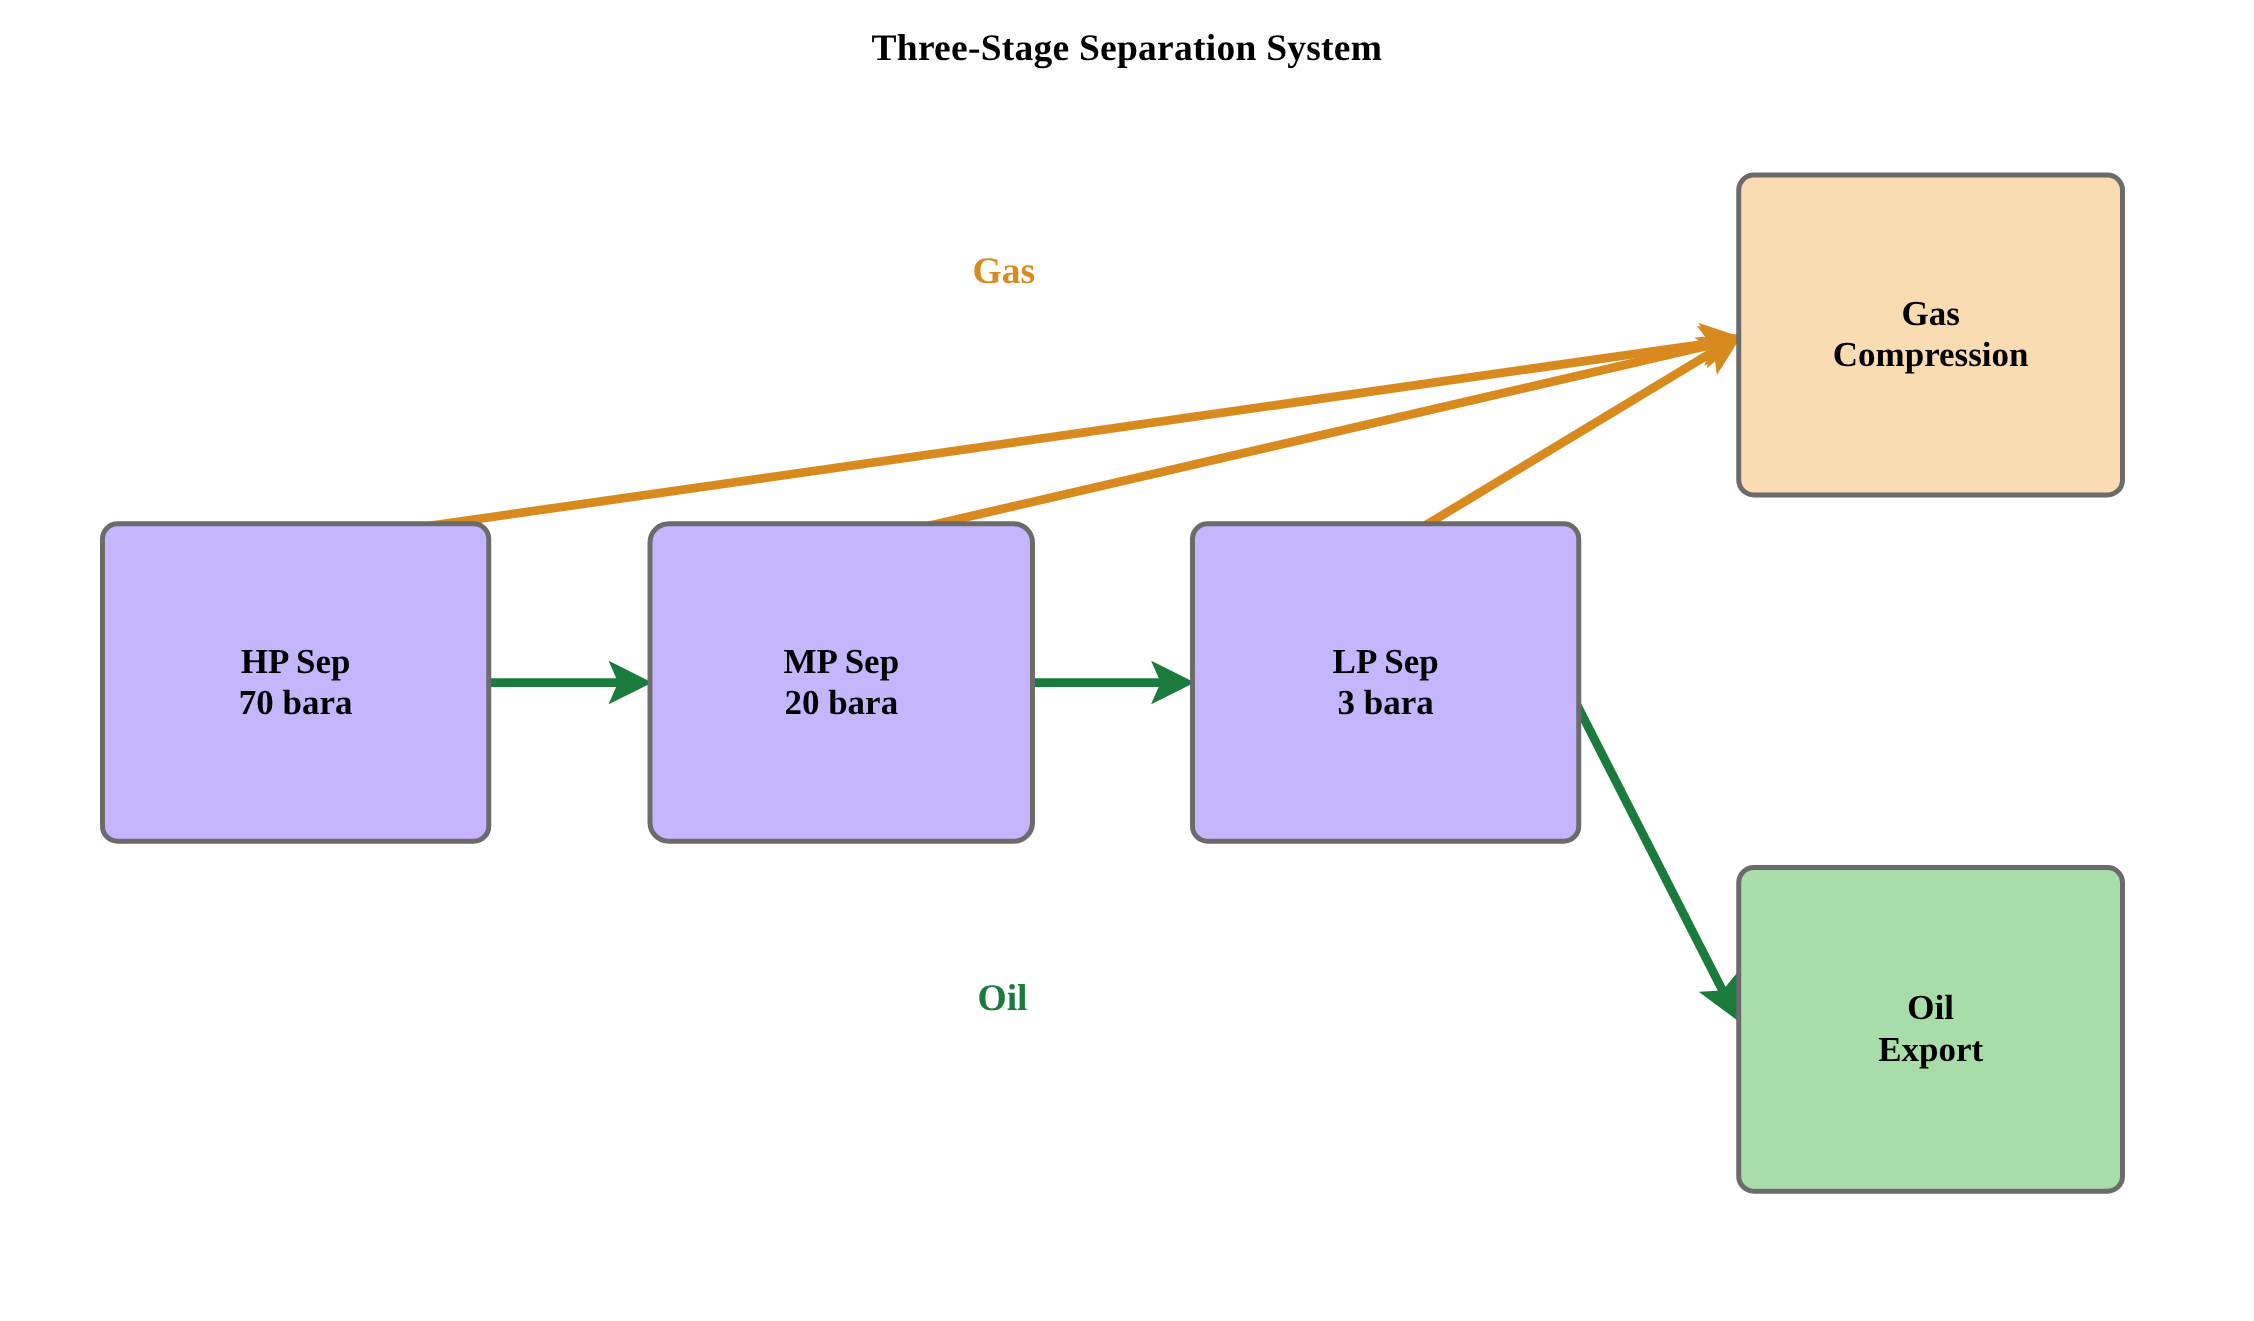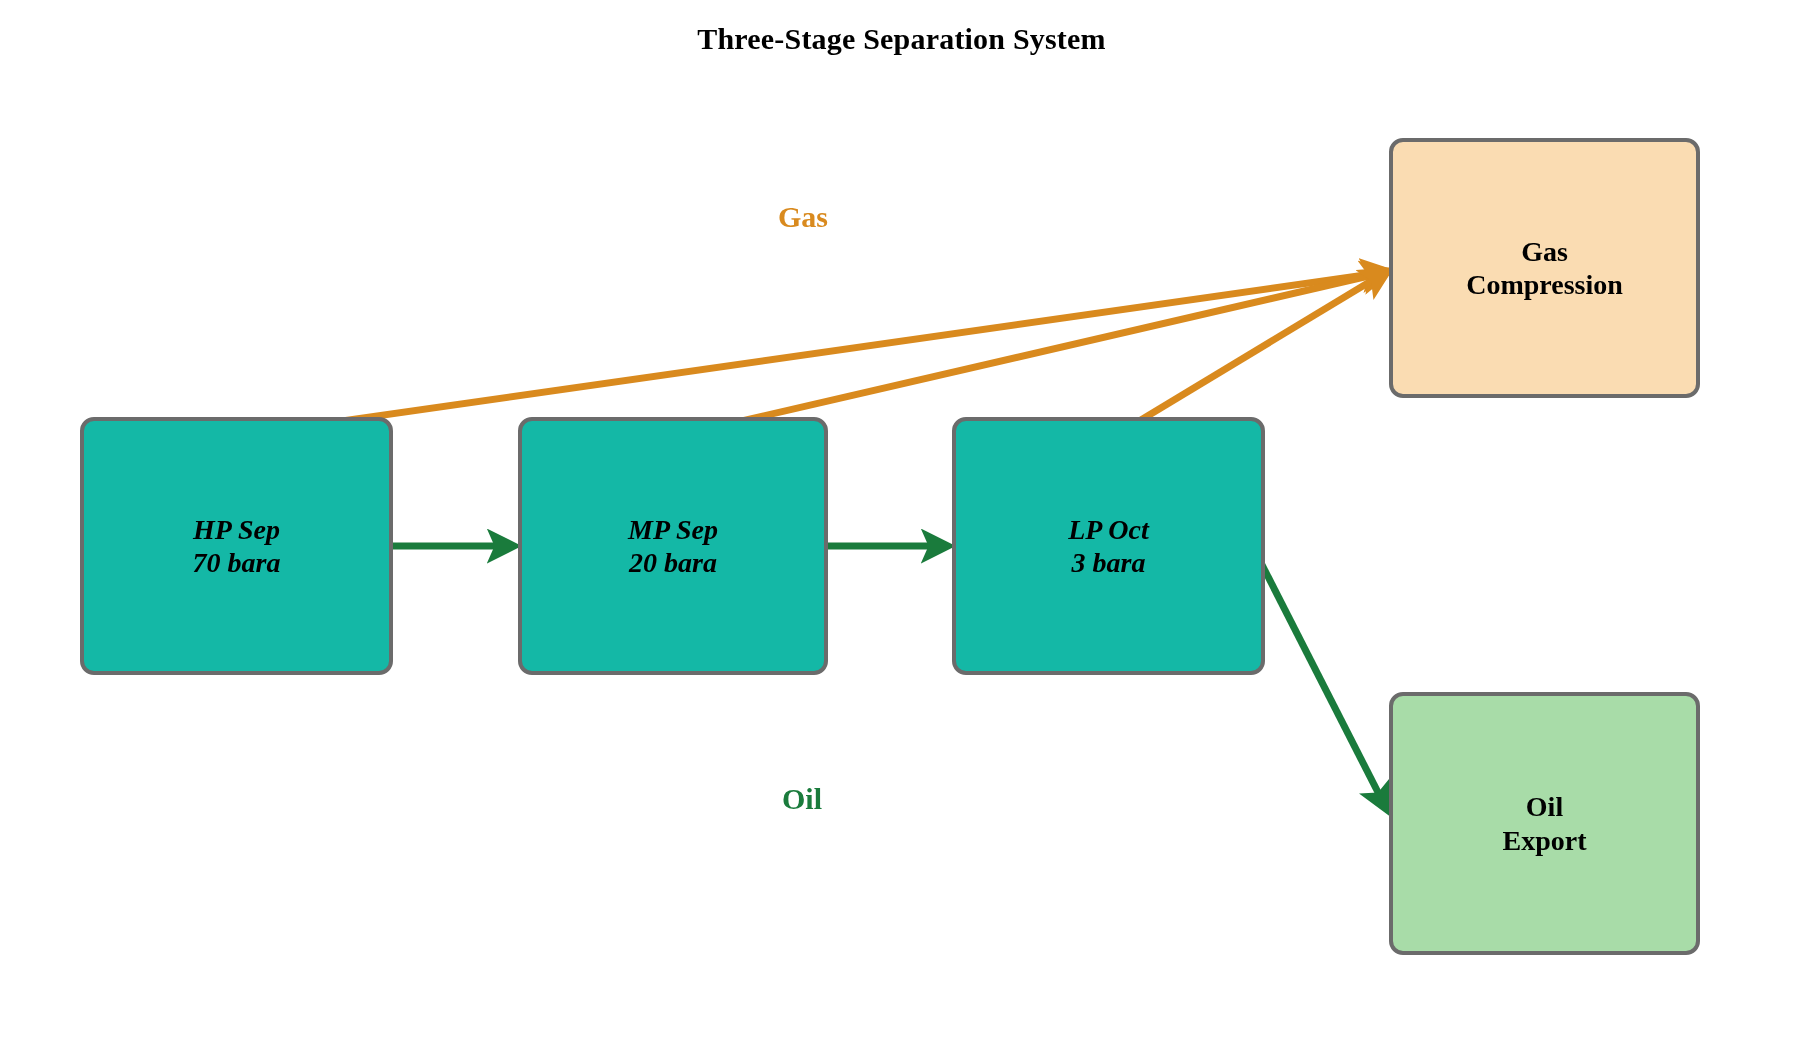--- a/index.html
+++ b/index.html
@@ -45,22 +45,21 @@
     align-items: center;
     justify-content: center;
     text-align: center;
     font-size: 28px;
     font-weight: bold;
     color: #000000;
     line-height: 1.18;
     z-index: 3;
   }
   .node-sep {
-    background: #14b8a6;
-    font-style: italic;
+    background: #c4b5fd;
   }
   .node-gas {
     background: #fadcb2;
   }
   .node-oil {
     background: #a8dca8;
   }
   .node-label {
     white-space: pre-line;
   }
@@ -105,27 +104,27 @@
     <line x1="390" y1="546" x2="512" y2="546" stroke="#1a7b3c" stroke-width="7" marker-end="url(#arrow-oil)"></line>
     <line x1="826" y1="546" x2="946" y2="546" stroke="#1a7b3c" stroke-width="7" marker-end="url(#arrow-oil)"></line>
     <line x1="1256" y1="553" x2="1386" y2="808" stroke="#1a7b3c" stroke-width="7" marker-end="url(#arrow-oil)"></line>
   </svg>
 
   <div class="node node-sep" style="left:80px; top:417px; width:313px; height:258px;">
     <span class="node-label">HP Sep
 70 bara</span>
   </div>
 
-  <div class="node node-sep" style="left:518px; top:417px; width:310px; height:258px;">
+  <div class="node node-sep" style="left:518px; top:417px; width:310px; height:258px;border-radius:17px;">
     <span class="node-label">MP Sep
 20 bara</span>
   </div>
 
   <div class="node node-sep" style="left:952px; top:417px; width:313px; height:258px;">
-    <span class="node-label">LP Oct
+    <span class="node-label">LP Sep
 3 bara</span>
   </div>
 
   <div class="node node-gas" style="left:1389px; top:138px; width:311px; height:260px;">
     <span class="node-label">Gas
 Compression</span>
   </div>
 
   <div class="node node-oil" style="left:1389px; top:692px; width:311px; height:263px;">
     <span class="node-label">Oil

